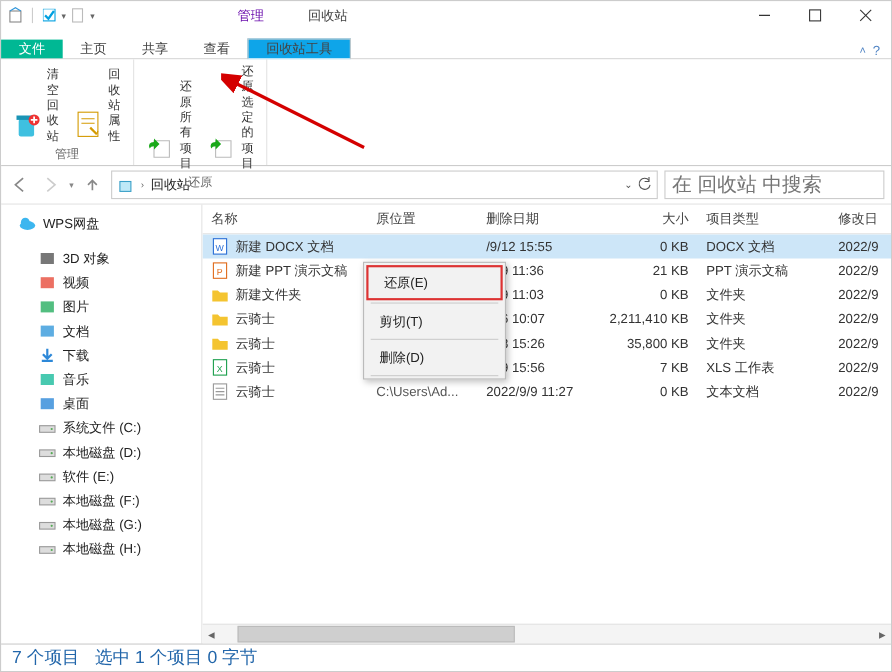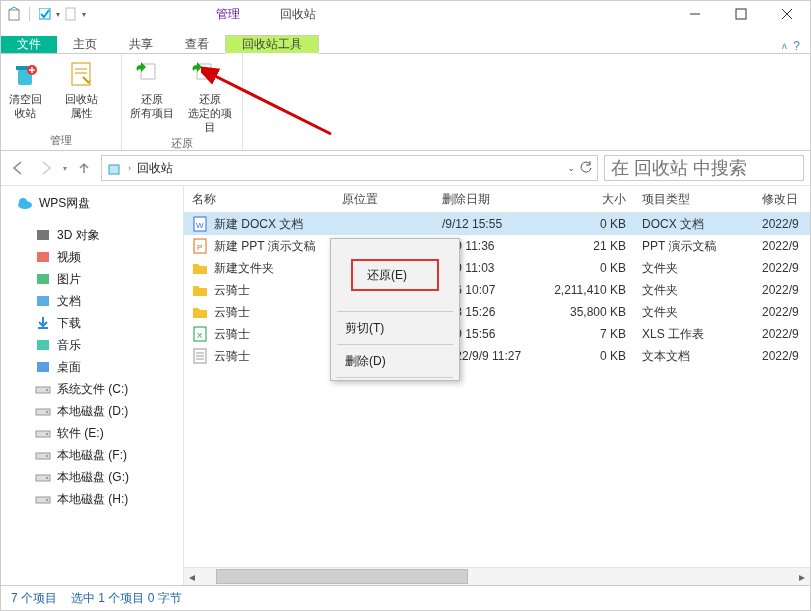--- a/index.html
+++ b/index.html
@@ -12,27 +12,27 @@
 .tb-labels{position:absolute;left:215px;display:flex;gap:40px;align-items:center}
 .tb-label{color:#6a0dad;font-size:12px}
 .tb-label2{color:#444}
 .tb-header-bg{position:absolute;left:215px;width:95px;height:26px;background:#efd5f5;z-index:-1}
 .win-controls{margin-left:auto;display:flex}
 .win-btn{width:46px;height:26px;display:flex;align-items:center;justify-content:center;color:#333}
 
 .tabs{display:flex;height:26px;border-bottom:1px solid #ccc;align-items:flex-end}
 .tab-file{background:#00b894;color:#fff;padding:0 16px;display:flex;align-items:center}
 .tab{padding:0 16px;display:flex;align-items:center;color:#444}
-.tab-active{border:1px solid #ccc;border-bottom:1px solid #fff;background:#bef264;margin-bottom:-1px}
+.tab-active{border:1px solid #ccc;border-bottom:1px solid #fff;background:#0ea5e9;margin-bottom:-1px}
 .tabs-tail{margin-left:auto;display:flex;align-items:center;padding-right:10px;color:#5084c4;gap:6px}
 
 .ribbon{display:flex;height:96px;border-bottom:1px solid #ccc;background:#fff;position:relative}
 .rgrp{display:flex;flex-direction:column;align-items:center;border-right:1px solid #e3e3e3;padding:4px 8px 2px}
 .rgrp-body{display:flex;gap:8px;flex:1}
-.rbtn{display:flex;flex-direction:column;align-items:flex-start;width:48px;cursor:default}
+.rbtn{display:flex;flex-direction:row;align-items:flex-end;width:48px;cursor:default}
 .rbtn-icon{width:32px;height:32px;display:flex;align-items:center;justify-content:center;margin-bottom:2px}
 .rbtn-label{font-size:11px;text-align:center;line-height:14px;color:#333}
 .rgrp-title{font-size:11px;color:#666;padding-top:2px}
 .arrow-red{position:absolute;left:200px;top:10px}
 
 .navbar{display:flex;align-items:center;height:34px;border-bottom:1px solid #e3e3e3;padding:0 6px;gap:6px}
 .nav-btn{width:22px;height:22px;display:flex;align-items:center;justify-content:center;color:#888}
 .addr-box{flex:1;display:flex;align-items:center;border:1px solid #ccc;height:24px;padding:0 4px;gap:6px;position:relative;min-width:0}
 .addr-ico{width:16px;height:16px}
 .addr-chev{color:#666;font-size:9px}
@@ -62,24 +62,24 @@
 .cell-name{width:150px;display:flex;align-items:center;gap:6px}
 .file-ico{width:16px;height:16px;flex-shrink:0;display:flex;align-items:center;justify-content:center}
 .cell-loc{width:100px;color:#555}
 .cell-del{width:110px}
 .cell-size{width:90px;text-align:right}
 .cell-type{width:120px}
 .cell-mod{flex:1}
 
 .ctx{position:absolute;left:330px;top:238px;background:#f2f2f2;border:1px solid #bbb;box-shadow:2px 2px 6px rgba(0,0,0,0.25);width:128px;z-index:50}
 .ctx-item{height:28px;display:flex;align-items:center;padding:0 14px;font-size:12px;color:#222}
-.ctx-item.hl{border:2px solid #d33;margin:20px}
+.ctx-item.hl{border:2px solid #d33;margin:2px}
 .ctx-sep{height:1px;background:#ccc;margin:2px 6px}
 
-.status{height:24px;border-top:1px solid #ccc;display:flex;align-items:center;padding:0 10px;gap:14px;font-size:12px;color:#2266aa}
+.status{height:24px;border-top:1px solid #ccc;display:flex;align-items:center;padding:0 10px;gap:14px;font-size:16px;color:#2266aa}
 
 .hscroll{height:17px;border-top:1px solid #e3e3e3;display:flex;align-items:center;background:#f4f4f4}
 .hscroll-thumb{height:13px;width:40%;background:#cfcfcf;border:1px solid #bbb;margin-left:16px}
 .hscroll-btn{width:16px;height:15px;display:flex;align-items:center;justify-content:center;color:#666}
 </style>
 </head>
 <body>
 <div class="window">
 
 <div class="titlebar">

